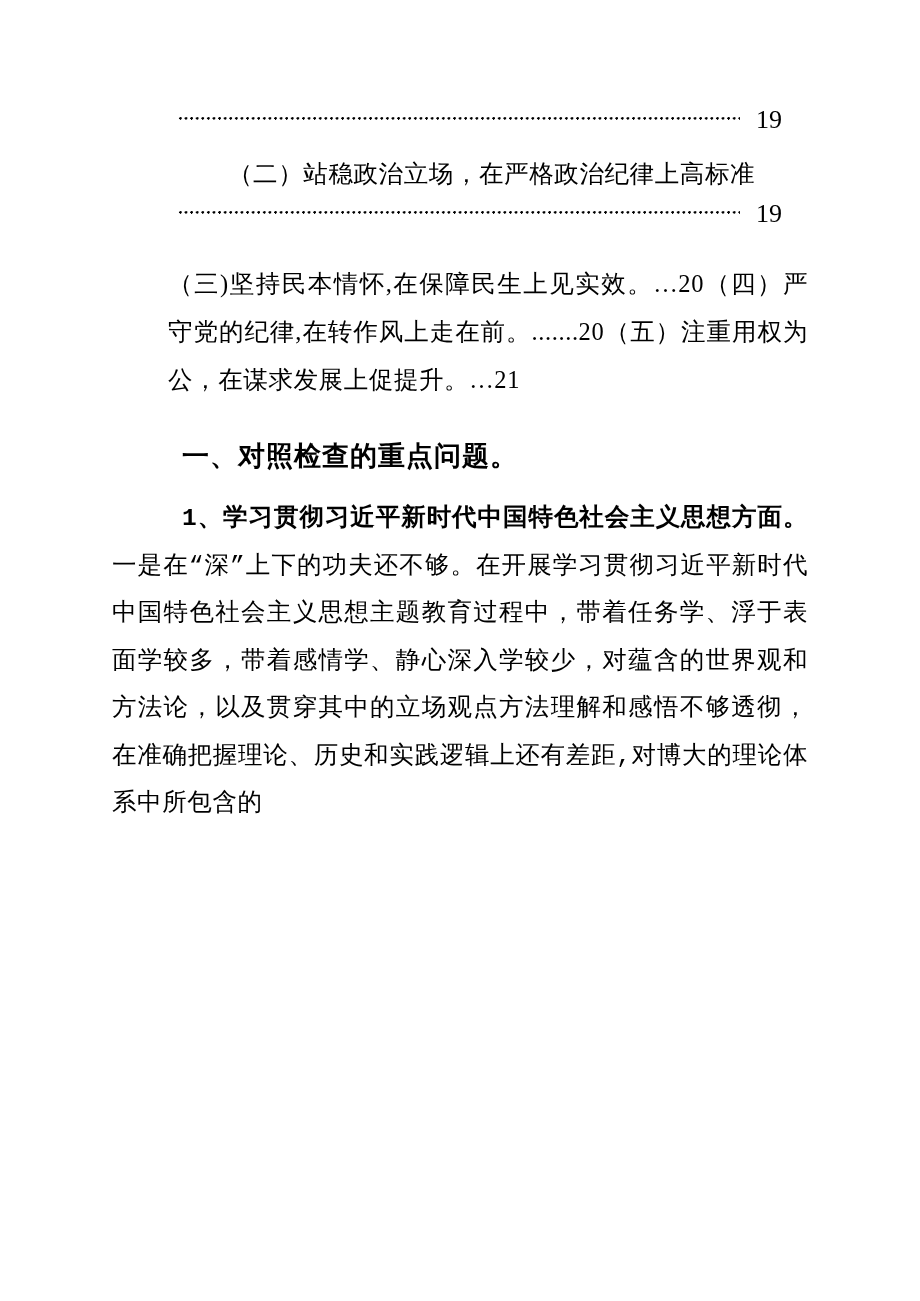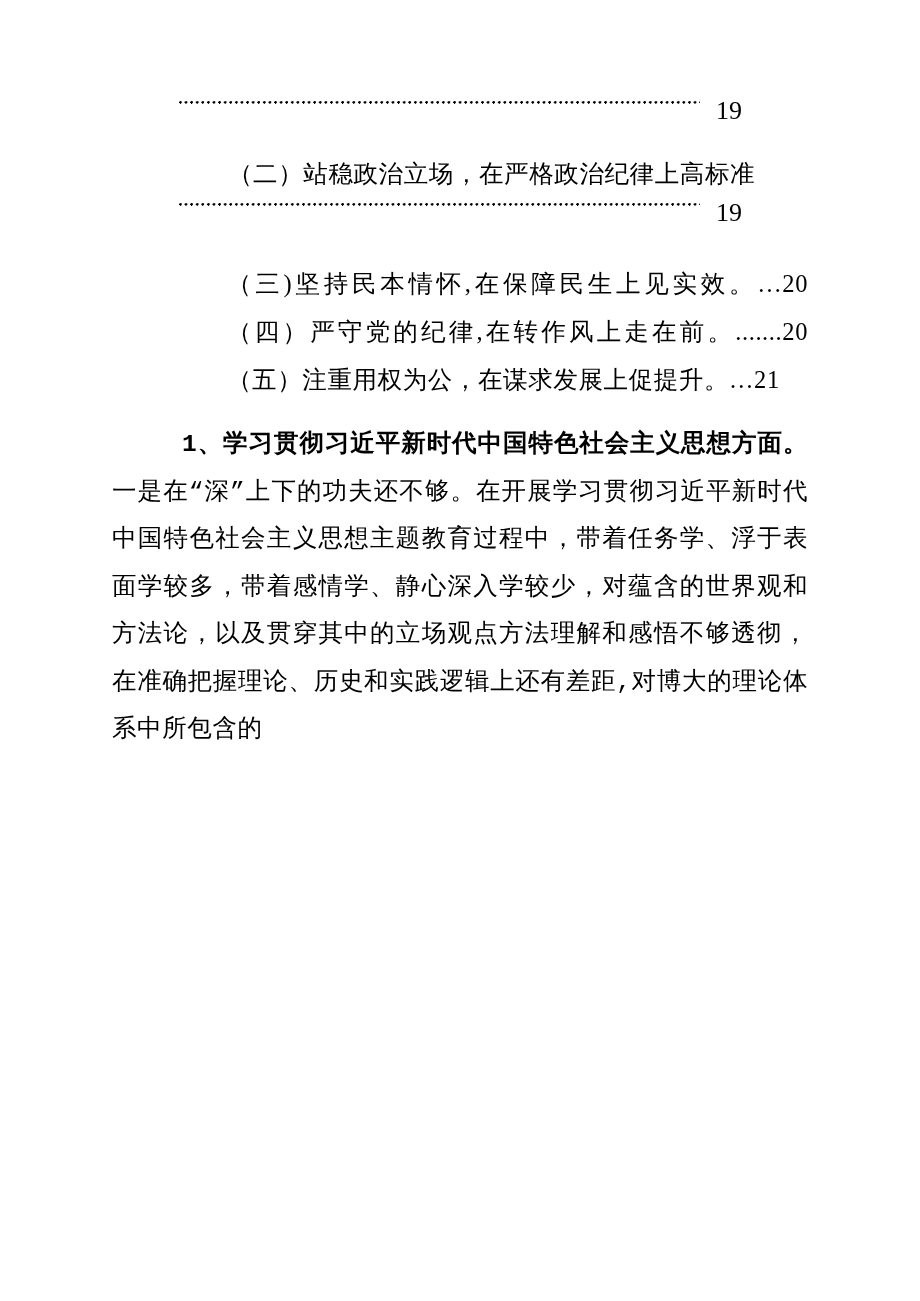--- a/index.html
+++ b/index.html
@@ -21,24 +21,24 @@
   }
 
   
   .toc {
     padding-top: 84px;
     font-size: 24.5px;
     letter-spacing: 0.6px;
   }
   .leader-row {
     display: flex;
-    align-items: center;
+    align-items: flex-end;
     height: 44px;
     margin-left: 66px;
-    margin-right: 66px;
+    margin-right: 26px;
     gap: 15px;
   }
   .leader-row.second {
     height: 28px;
     margin-top: 0;
   }
   .leader-dots {
     flex: 1 1 auto;
     height: 5px;
     margin-bottom: 7px;
@@ -55,21 +55,21 @@
     transform: translateY(5px);
   }
   .toc-title {
     margin-top: 26px;
     margin-left: 116px;
     line-height: 40px;
     white-space: nowrap;
   }
   .toc-block {
     margin-top: 38px;
-    margin-left: 115px;
+    margin-left: 56px;
     line-height: 48px;
     text-align: justify;
   }
 
   
   .content {
     font-size: 24.5px;
     letter-spacing: 0.6px;
   }
   .body-para {
@@ -117,18 +117,19 @@
       <span class="leader-page">19</span>
     </div>
 
     <div class="toc-block">（三)坚持民本情怀,在保障民生上见实效。…20（四）严守党的纪律,在转作风上走在前。.......20（五）注重用权为公，在谋求发展上促提升。…21</div>
 
   </section>
 
   <section class="content">
 
 
+    <h2 class="section-heading">一、对照检查的重点问题。</h2>
 
     <p class="body-para point"><span class="point-lead">1、学习贯彻习近平新时代中国特色社会主义思想方面。</span><span>一是在“深”上下的功夫还不够。在开展学习贯彻习近平新时代中国特色社会主义思想主题教育过程中，带着任务学、浮于表面学较多，带着感情学、静心深入学较少，对蕴含的世界观和方法论，以及贯穿其中的立场观点方法理解和感悟不够透彻，在准确把握理论、历史和实践逻辑上还有差距,对博大的理论体系中所包含的</span></p>
 
   </section>
 
 </div>
 
 </body></html>

